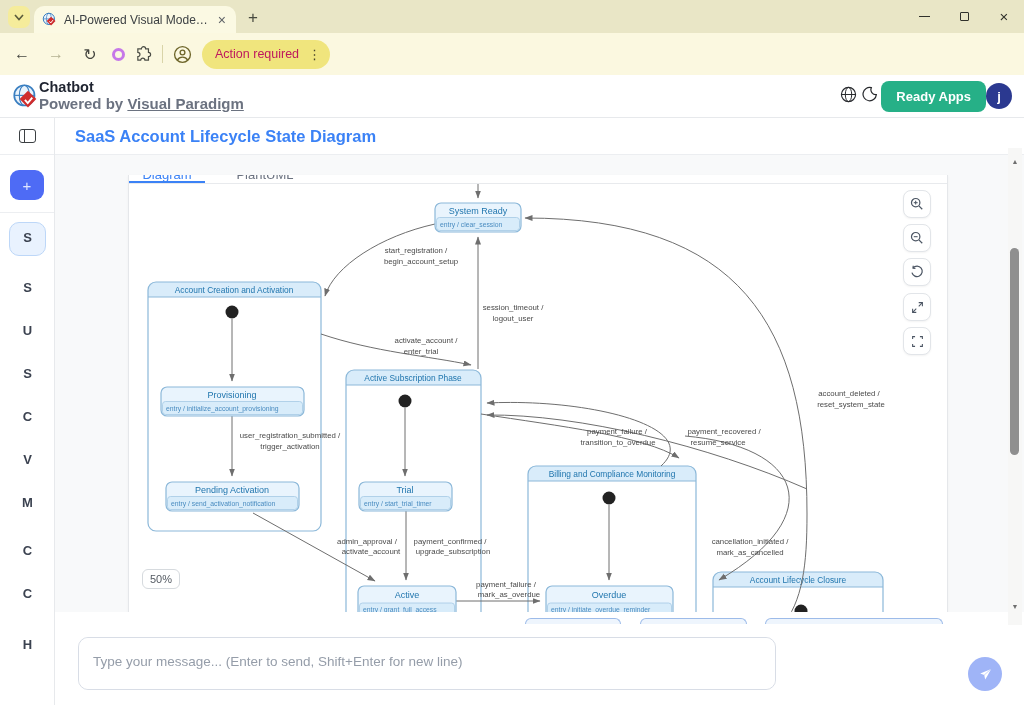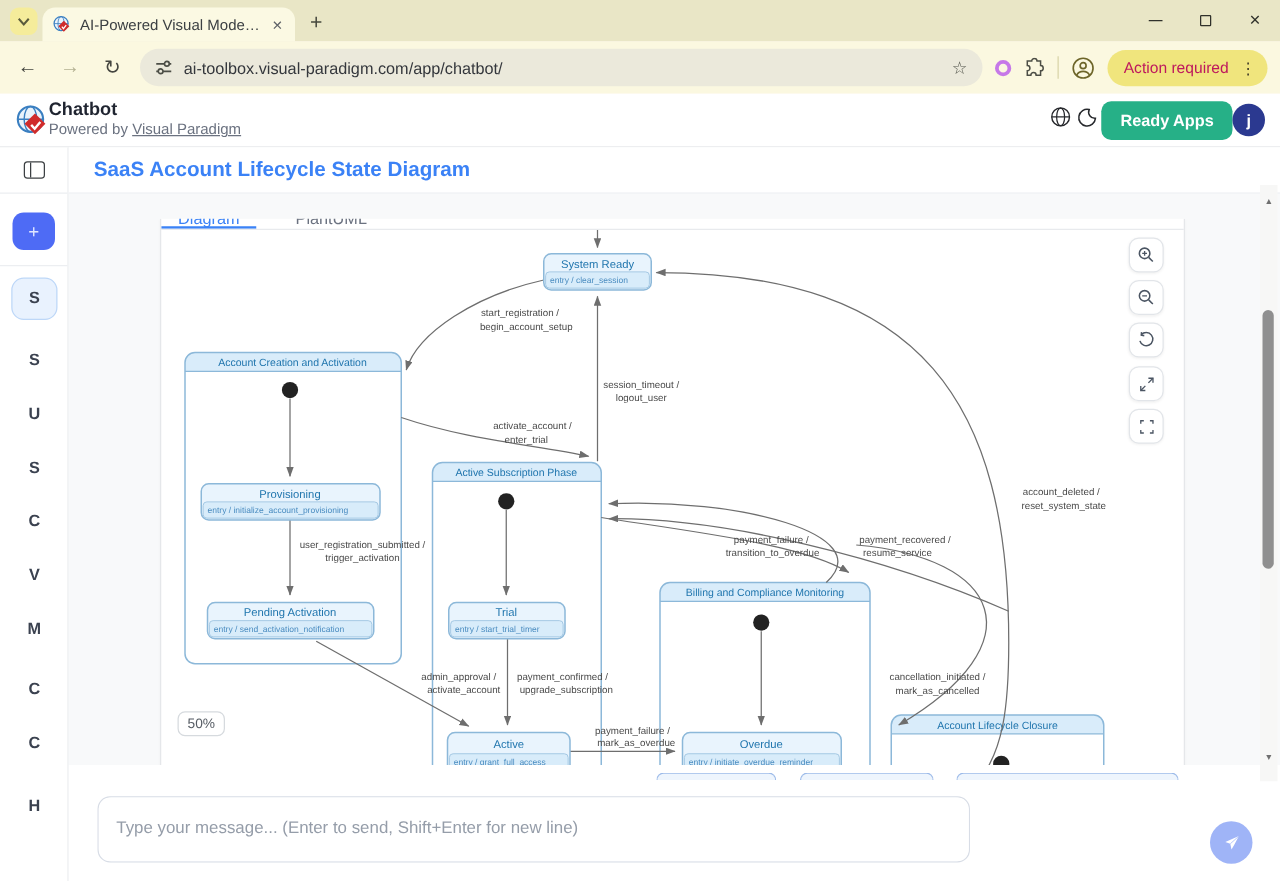--- a/index.html
+++ b/index.html
@@ -28,21 +28,21 @@
   .ext-ring { width:13px; height:13px; border:3.5px solid #c678e8; border-radius:50%; }
   .tb-sep { width:1px; height:18px; background:#d9d4a8; }
   .action-pill { background:#f0e57d; border-radius:15px; height:29px; display:flex; align-items:center; padding:0 6px 0 13px; gap:6px; }
   .action-pill span.lbl { font-size:12.5px; color:#be185d; }
   .kebab { font-size:13px; color:#46412a; padding:0 3px; }
 
   
   .appheader { height:43px; background:#fff; border-bottom:1px solid #e7e9ec; display:flex; align-items:center; padding:0 12px; }
   .brand-text { line-height:1.1; }
   .brand-name { font-size:14.5px; font-weight:bold; color:#1f2430; }
-  .brand-sub { font-size:12px; color:#6b7280; }
+  .brand-sub { font-size:15px; color:#6b7280;font-weight:bold; }
   .brand-sub a { color:#6b7280; text-decoration:underline; }
   .hspacer { flex:1; }
   .hicon { width:22px; text-align:center; }
   .moreapps { background:#26b087; color:#fff; font-size:13px; font-weight:bold; border:none; border-radius:8px; padding:8px 15px; }
   .avatar { width:26px; height:26px; border-radius:50%; background:#2b3990; color:#fff; font-size:13px; font-weight:bold; display:flex; align-items:center; justify-content:center; }
 
   
   .bodyrow { display:flex; height:587px; }
   .sidebar { width:55px; border-right:1px solid #e7e9ec; position:relative; background:#fff; flex:none; }
   .sb-top { height:37px; display:flex; align-items:center; justify-content:center; border-bottom:1px solid #eceef1; }
@@ -112,30 +112,20 @@
           <span class="box"></span>
         </div>
       <div class="wc">×</div>
     </div>
   </div>
 
   <div class="toolbar">
     <span class="navic">←</span>
     <span class="navic dim">→</span>
     <span class="navic">↻</span>
-    <div class="urlpill">
-      <svg width="14" height="12" viewBox="0 0 14 12">
-        <line x1="1" y1="3" x2="13" y2="3" stroke="#4c4e46" stroke-width="1.4"></line>
-          <circle cx="9.5" cy="3" r="1.9" fill="#ebe9db" stroke="#4c4e46" stroke-width="1.3"></circle>
-        <line x1="1" y1="9" x2="13" y2="9" stroke="#4c4e46" stroke-width="1.4"></line>
-          <circle cx="4.5" cy="9" r="1.9" fill="#ebe9db" stroke="#4c4e46" stroke-width="1.3"></circle>
-      </svg>
-      <span class="urltext">ai-toolbox.visual-paradigm.com/app/chatbot/</span>
-      <span class="star">☆</span>
-    </div>
     <span class="ext-ring"></span>
     <svg width="17" height="17" viewBox="0 0 24 24">
       <path d="M9 4 a3 3 0 0 1 6 0 h4 v5 a3 3 0 0 1 0 6 v5 h-5 a3 3 0 0 0 -6 0 H4 v-5 a3 3 0 0 0 0 -6 V4 Z" fill="none" stroke="#4c4e46" stroke-width="1.7"></path>
     </svg>
     <span class="tb-sep"></span>
     <svg width="19" height="19" viewBox="0 0 24 24">
       <circle cx="12" cy="12" r="10" fill="none" stroke="#6d6529" stroke-width="1.7"></circle>
       <circle cx="12" cy="9.5" r="3" fill="none" stroke="#6d6529" stroke-width="1.7"></circle>
       <path d="M5.5 19 a7.5 7.5 0 0 1 13 0" fill="none" stroke="#6d6529" stroke-width="1.7"></path>
     </svg>

